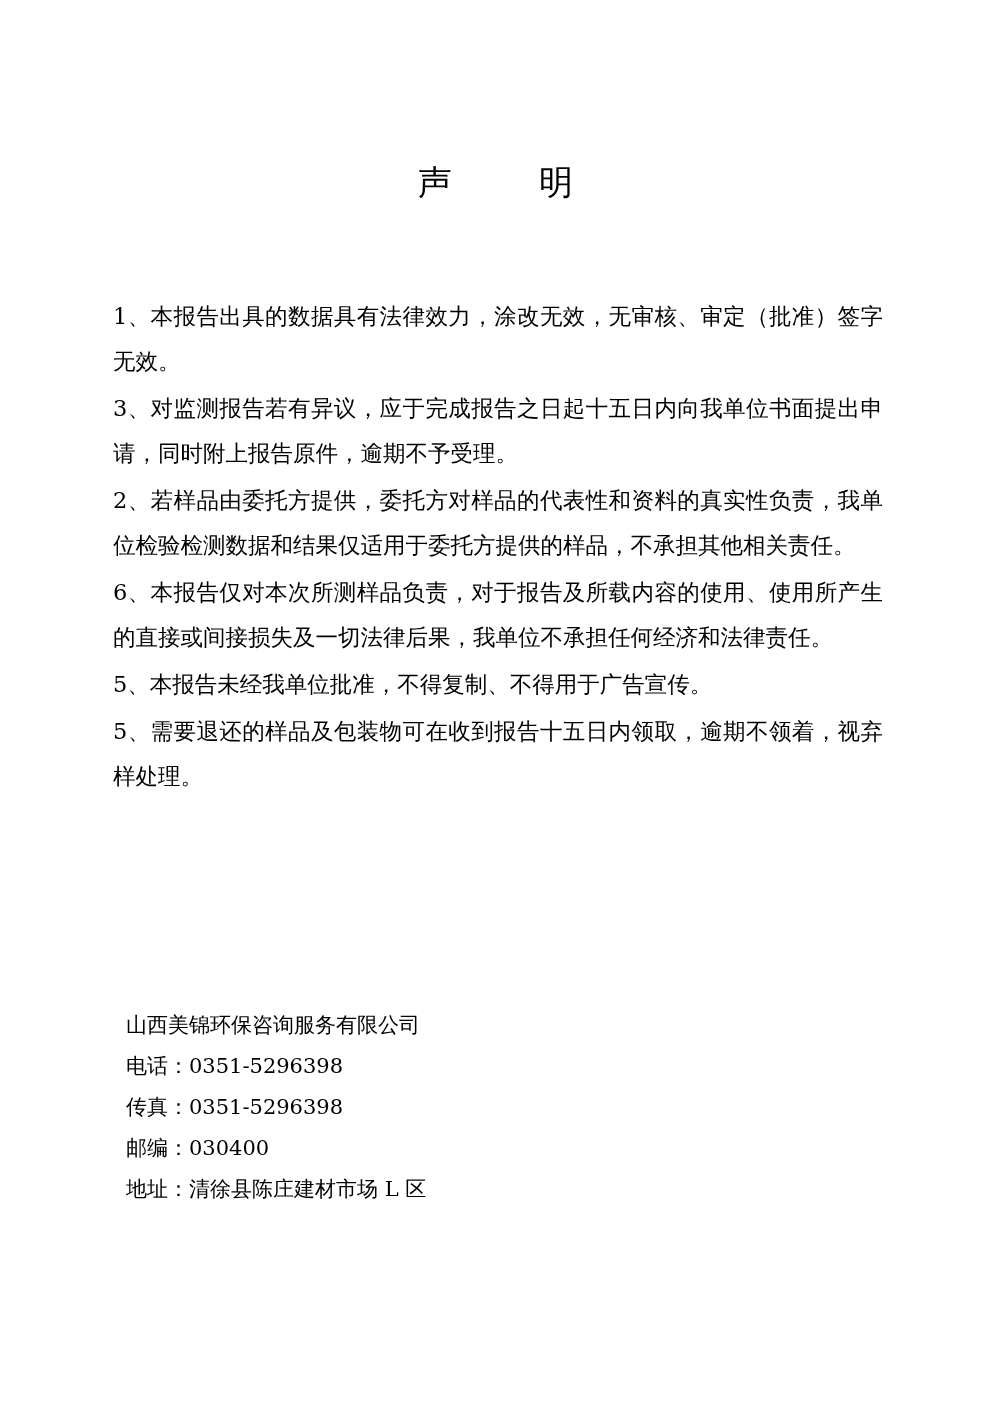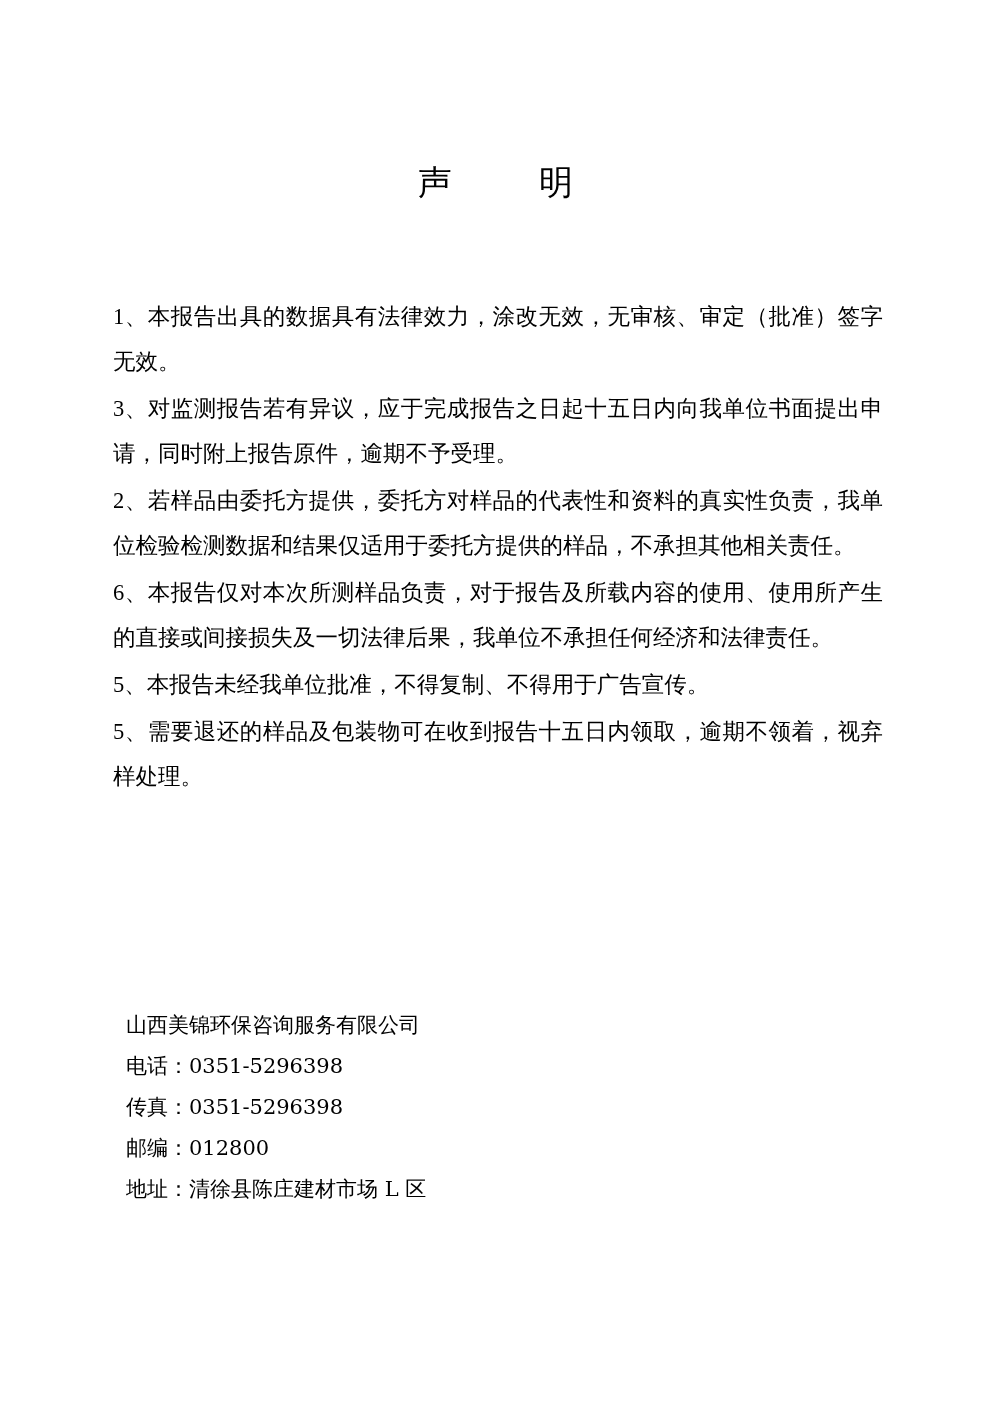--- a/index.html
+++ b/index.html
@@ -32,21 +32,20 @@
   }
   .title .sp {
     display: inline-block;
     width: 86px;
   }
   .body-block {
     position: absolute;
     top: 294px;
     left: 113px;
     width: 770px;
-    font-family: Liberation Serif, serif;
   }
   .clause {
     font-size: 22.5px;
     line-height: 45px;
     text-align: justify;
     text-justify: inter-ideograph;
     margin: 0 0 2px 0;
     text-indent: 0;
   }
   .contact-block {
@@ -76,17 +75,17 @@
     <p class="clause">2、若样品由委托方提供，委托方对样品的代表性和资料的真实性负责，我单位检验检测数据和结果仅适用于委托方提供的样品，不承担其他相关责任。</p>
     <p class="clause">6、本报告仅对本次所测样品负责，对于报告及所载内容的使用、使用所产生的直接或间接损失及一切法律后果，我单位不承担任何经济和法律责任。</p>
     <p class="clause">5、本报告未经我单位批准，不得复制、不得用于广告宣传。</p>
     <p class="clause">5、需要退还的样品及包装物可在收到报告十五日内领取，逾期不领着，视弃样处理。</p>
   </div>
 
   <div class="contact-block">
     <div class="contact-line">山西美锦环保咨询服务有限公司</div>
     <div class="contact-line">电话：0351-5296398</div>
     <div class="contact-line">传真：0351-5296398</div>
-    <div class="contact-line">邮编：012800</div>
+    <div class="contact-line">邮编：030400</div>
     <div class="contact-line">地址：清徐县陈庄建材市场 L 区</div>
   </div>
 
 </div>
 
 </body></html>

